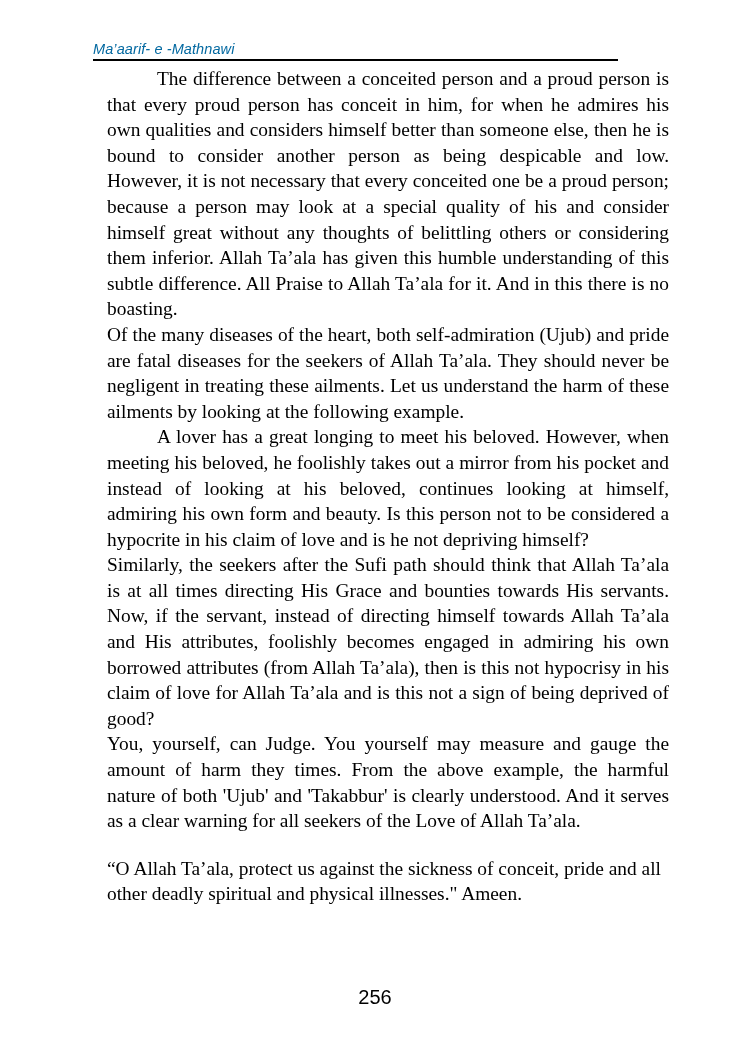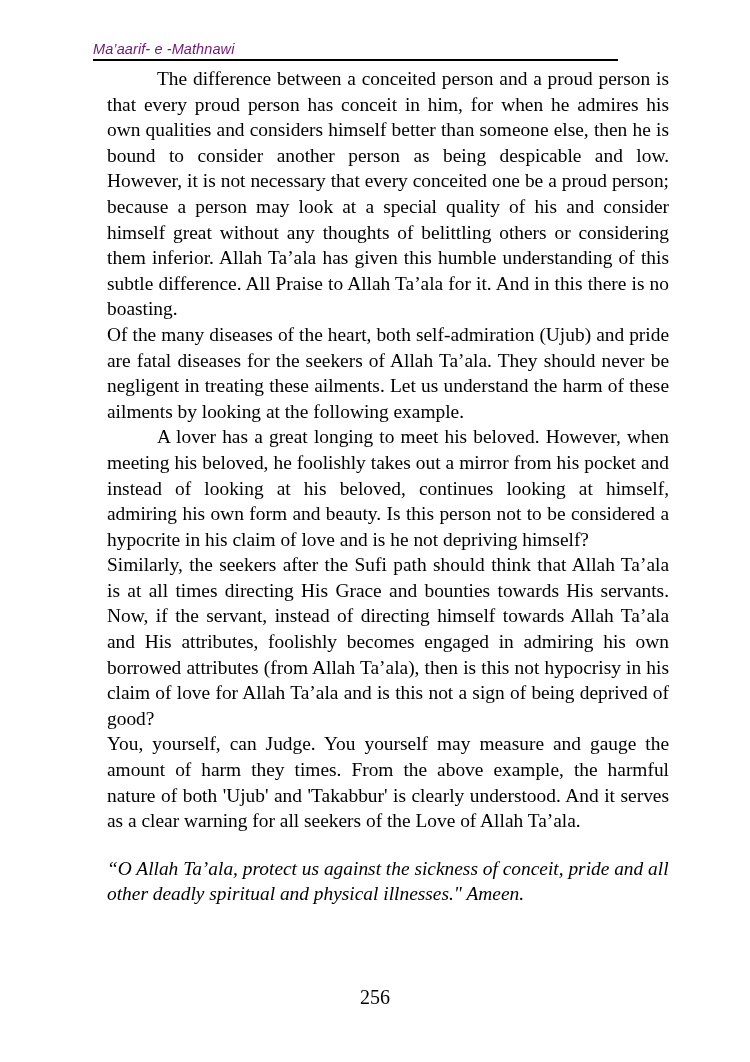--- a/index.html
+++ b/index.html
@@ -34,21 +34,21 @@
     width: 525px;
   }
   .running-head-title {
     display: block;
     font-family: "Liberation Sans", "DejaVu Sans", sans-serif;
     font-style: italic;
     font-weight: 400;
     font-size: 14.5px;
     letter-spacing: 0.1px;
     line-height: 17px;
-    color: #701a75;
+    color: #0369a1;
     white-space: nowrap;
   }
   .running-head-rule {
     display: block;
     margin-top: 1px;
     width: 525px;
     height: 2.2px;
     background: #000;
   }
 
@@ -74,36 +74,35 @@
     text-indent: 50px;
   }
   .para.flush {
     text-indent: 0;
   }
   .para.last-line-left {
     text-align-last: left;
   }
   .para.nojustify {
     text-align: left;
-    font-style: italic;
   }
   .para.gap-before {
     margin-top: 22px;
   }
 
   
   .folio {
     position: absolute;
     left: 0;
     top: 985px;
     width: 750px;
     text-align: center;
   }
   .folio-number {
-    font-family: Liberation Serif, serif;
+    font-family: Liberation Sans, sans-serif;
     font-size: 20px;
     line-height: 24px;
     color: #000;
   }
 </style>
 </head>
 <body>
 
 <div class="page">
 

